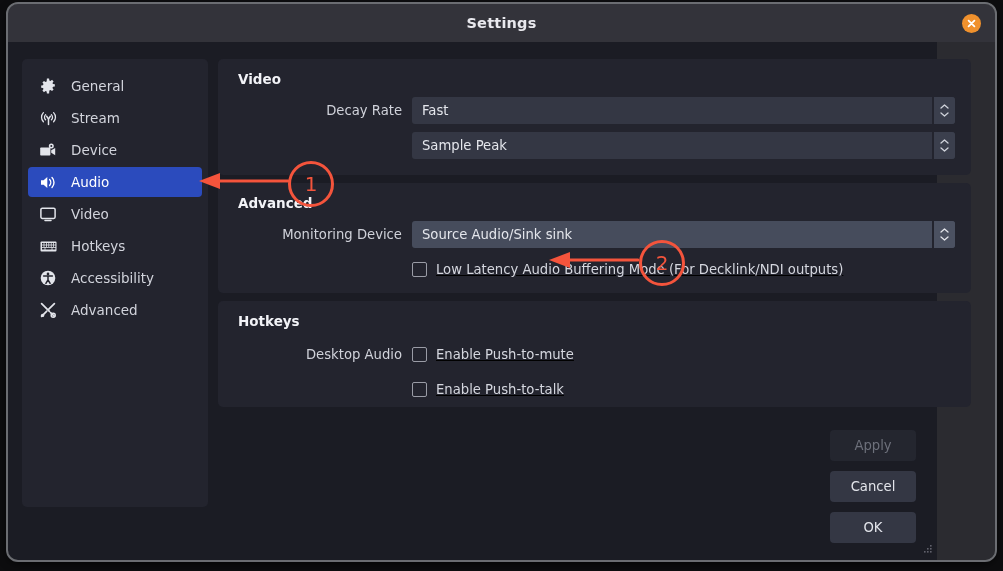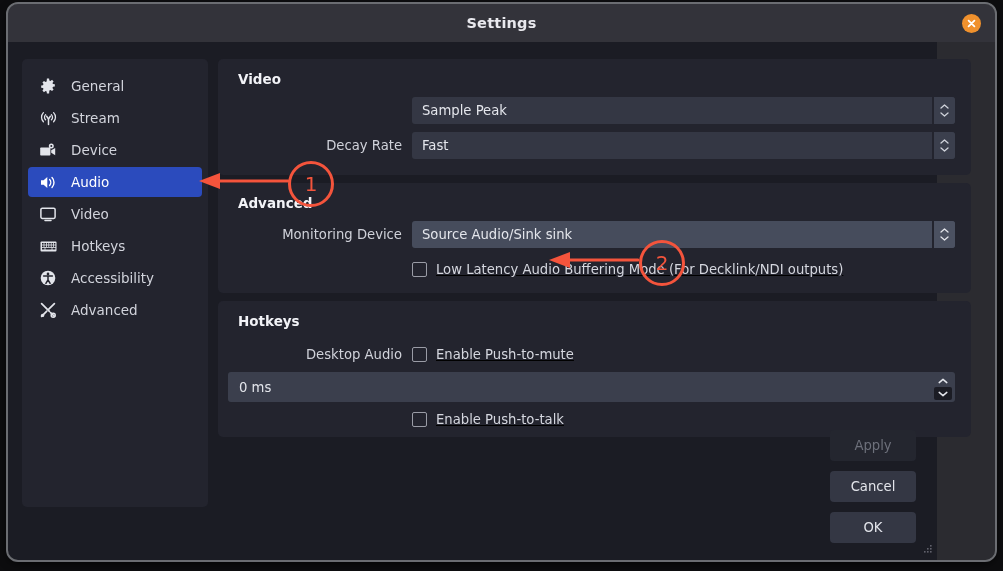--- a/index.html
+++ b/index.html
@@ -430,38 +430,38 @@
         <span>Advanced</span>
       </div>
     </div>
 
     <div id="content-scroll">
 
       <div class="group-box">
         <div class="group-title">Video</div>
 
         <div class="form-row">
-          <div class="row-label"></div>
+          <div class="row-label">Decay Rate</div>
           <div class="combo">
-            <span class="combo-text">Sample Peak</span>
+            <span class="combo-text">Fast</span>
             <span class="combo-arrows">
               <svg width="9" height="5" viewBox="0 0 9 5">
                   <path d="M1 4 L4.5 1 L8 4" stroke="#cfd2da" stroke-width="1.3" fill="none" stroke-linecap="round" stroke-linejoin="round"></path>
                 </svg>
               <svg width="9" height="5" viewBox="0 0 9 5" style="margin-top:3px">
                   <path d="M1 1 L4.5 4 L8 1" stroke="#cfd2da" stroke-width="1.3" fill="none" stroke-linecap="round" stroke-linejoin="round"></path>
                 </svg>
             </span>
           </div>
         </div>
 
         <div class="form-row">
-          <div class="row-label">Decay Rate</div>
+          <div class="row-label"></div>
           <div class="combo">
-            <span class="combo-text">Fast</span>
+            <span class="combo-text">Sample Peak</span>
             <span class="combo-arrows">
               <svg width="9" height="5" viewBox="0 0 9 5">
                   <path d="M1 4 L4.5 1 L8 4" stroke="#cfd2da" stroke-width="1.3" fill="none" stroke-linecap="round" stroke-linejoin="round"></path>
                 </svg>
               <svg width="9" height="5" viewBox="0 0 9 5" style="margin-top:3px">
                   <path d="M1 1 L4.5 4 L8 1" stroke="#cfd2da" stroke-width="1.3" fill="none" stroke-linecap="round" stroke-linejoin="round"></path>
                 </svg>
             </span>
           </div>
         </div>
@@ -499,35 +499,20 @@
 
         <div class="form-row" style="margin-top:18px;">
           <div class="row-label">Desktop Audio</div>
           <div class="check-row" style="margin-bottom:0">
             <span class="checkbox"></span>
             <span class="check-label">Enable Push-to-mute</span>
           </div>
         </div>
 
         <div class="form-row" style="margin-top:10px;">
-          <div class="spin">
-            <span class="spin-text">0 ms</span>
-            <span class="spin-buttons">
-              <span class="spin-up">
-                <svg width="10" height="6" viewBox="0 0 10 6">
-                    <path d="M1.2 4.6 L5 1.4 L8.8 4.6" stroke="#e4e6ec" stroke-width="1.5" fill="none" stroke-linecap="round" stroke-linejoin="round"></path>
-                  </svg>
-              </span>
-              <span class="spin-down active">
-                <svg width="10" height="6" viewBox="0 0 10 6">
-                    <path d="M1.2 1.4 L5 4.6 L8.8 1.4" stroke="#e4e6ec" stroke-width="1.5" fill="none" stroke-linecap="round" stroke-linejoin="round"></path>
-                  </svg>
-              </span>
-            </span>
-          </div>
         </div>
 
         <div class="form-row" style="margin-top:10px;">
           <div class="row-label"></div>
           <div class="check-row" style="margin-bottom:0">
             <span class="checkbox"></span>
             <span class="check-label">Enable Push-to-talk</span>
           </div>
         </div>
       </div>

